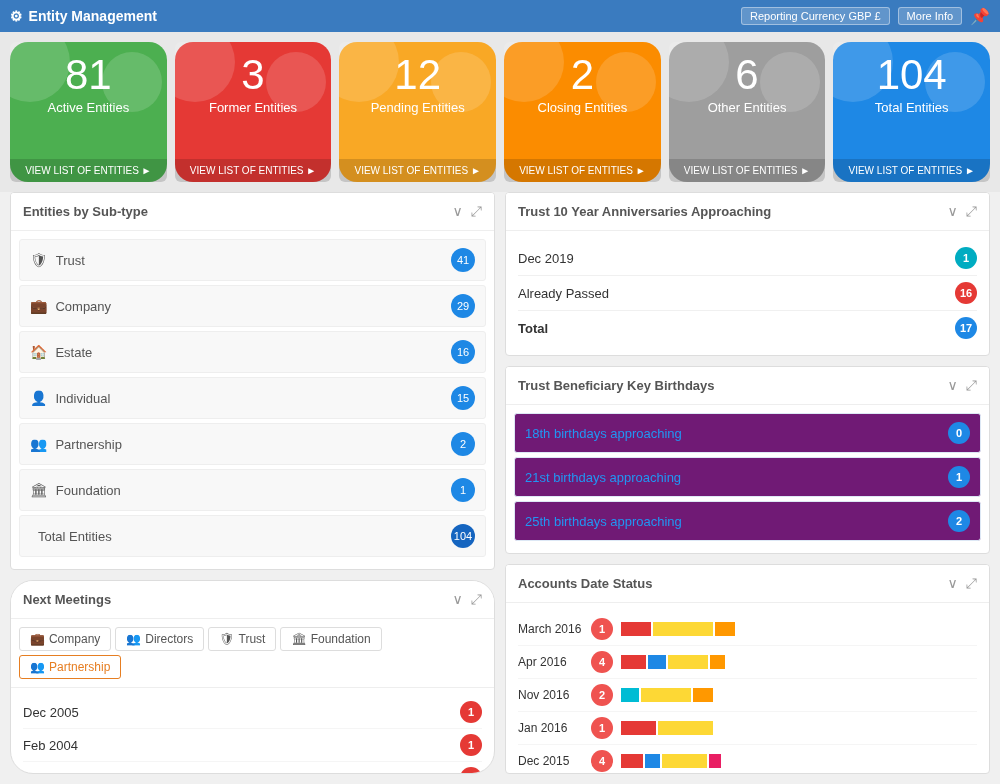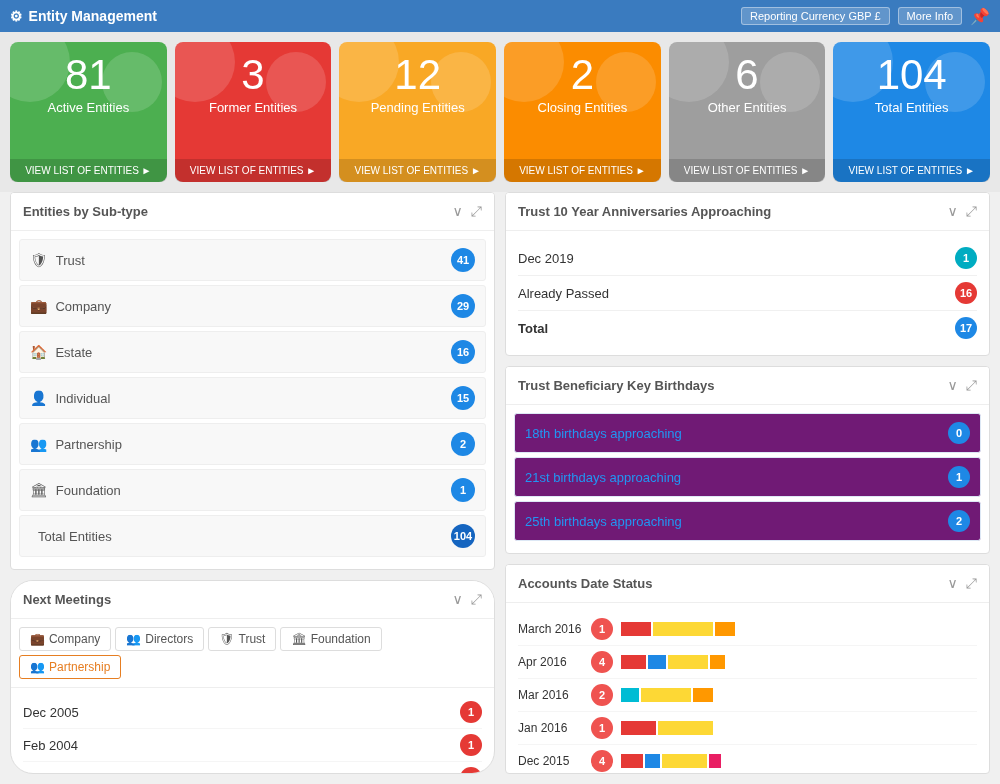--- a/index.html
+++ b/index.html
@@ -30,21 +30,21 @@
 
     
     .cards-row {
       display: flex;
       gap: 8px;
       padding: 10px;
       background: #e8e8e8;
     }
     .stat-card {
       flex: 1;
-      border-radius: 8px;
+      border-radius: 18px;
       color: white;
       display: flex;
       flex-direction: column;
       align-items: center;
       padding: 12px 8px 12px 8px;
       position: relative;
       min-height: 140px;
     }
     .stat-card .circles {
       position: absolute;
@@ -127,21 +127,21 @@
     .entity-badge {
       background: #1e88e5;
       color: white;
       border-radius: 50%;
       width: 24px;
       height: 24px;
       display: flex;
       align-items: center;
       justify-content: center;
       font-size: 11px;
-      font-weight: bold;
+      font-weight: normal;
     }
     .entity-badge.dark { background: #1565c0; }
 
     
     .anniversary-list { padding: 10px 12px; }
     .anniversary-row {
       display: flex;
       justify-content: space-between;
       align-items: center;
       padding: 6px 0;
@@ -459,21 +459,21 @@
     <span class="account-label">Apr 2016</span>
     <span class="account-count">4</span>
     <div class="account-bars">
               <div class="bar bar-red" style="width:25px;"></div>
               <div class="bar bar-blue" style="width:18px;"></div>
               <div class="bar bar-yellow" style="width:40px;"></div>
               <div class="bar bar-orange" style="width:15px;"></div>
             </div>
   </div>
           <div class="account-row">
-    <span class="account-label">Mar 2016</span>
+    <span class="account-label">Nov 2016</span>
     <span class="account-count">2</span>
     <div class="account-bars">
               <div class="bar bar-cyan" style="width:18px;"></div>
               <div class="bar bar-yellow" style="width:50px;"></div>
               <div class="bar bar-orange" style="width:20px;"></div>
             </div>
   </div>
           <div class="account-row">
     <span class="account-label">Jan 2016</span>
     <span class="account-count">1</span>

